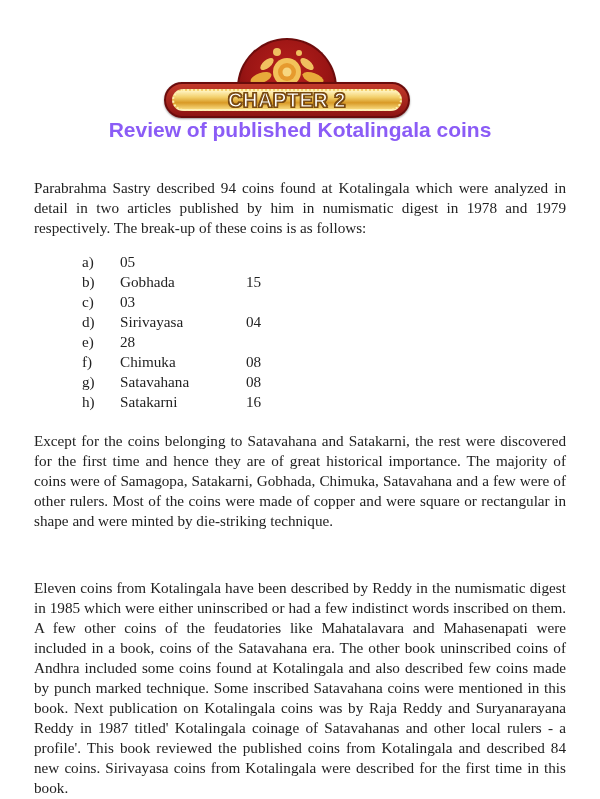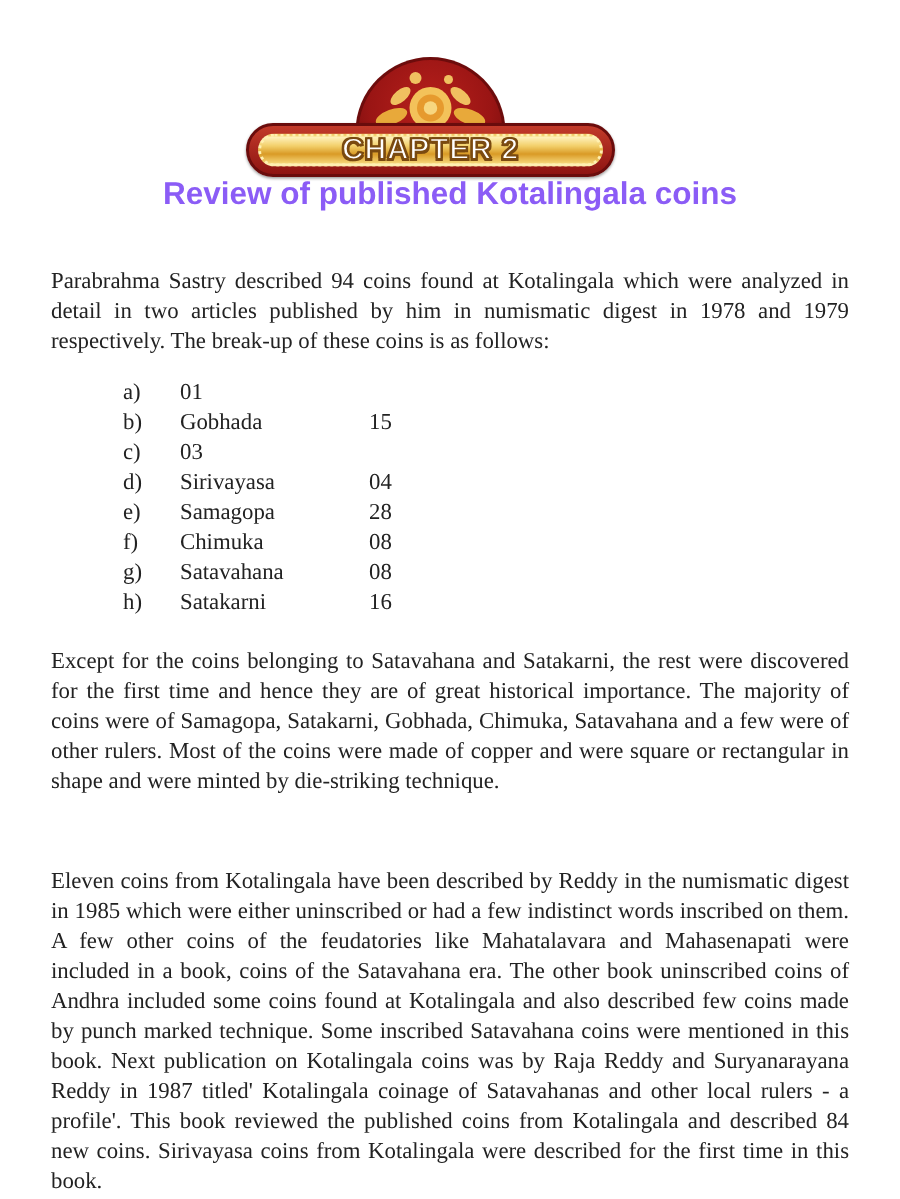--- a/index.html
+++ b/index.html
@@ -75,39 +75,38 @@
   </div>
 </div>
 
 <h1 class="title">Review of published Kotalingala coins</h1>
 
 <p class="para p1">Parabrahma Sastry described 94 coins found at Kotalingala which were analyzed in detail in two articles published by him in numismatic digest in 1978 and 1979 respectively. The break-up of these coins is as follows:</p>
 
 <ul class="list">
   <li>
       <span class="mk">a)</span>
-      <span class="ct">01</span>
+      <span class="ct">05</span>
     </li>
   <li>
       <span class="mk">b)</span>
       <span class="nm">Gobhada</span>
       <span class="ct">15</span>
     </li>
   <li>
       <span class="mk">c)</span>
       <span class="ct">03</span>
     </li>
   <li>
       <span class="mk">d)</span>
       <span class="nm">Sirivayasa</span>
       <span class="ct">04</span>
     </li>
   <li>
       <span class="mk">e)</span>
-      <span class="nm">Samagopa</span>
       <span class="ct">28</span>
     </li>
   <li>
       <span class="mk">f)</span>
       <span class="nm">Chimuka</span>
       <span class="ct">08</span>
     </li>
   <li>
       <span class="mk">g)</span>
       <span class="nm">Satavahana</span>

